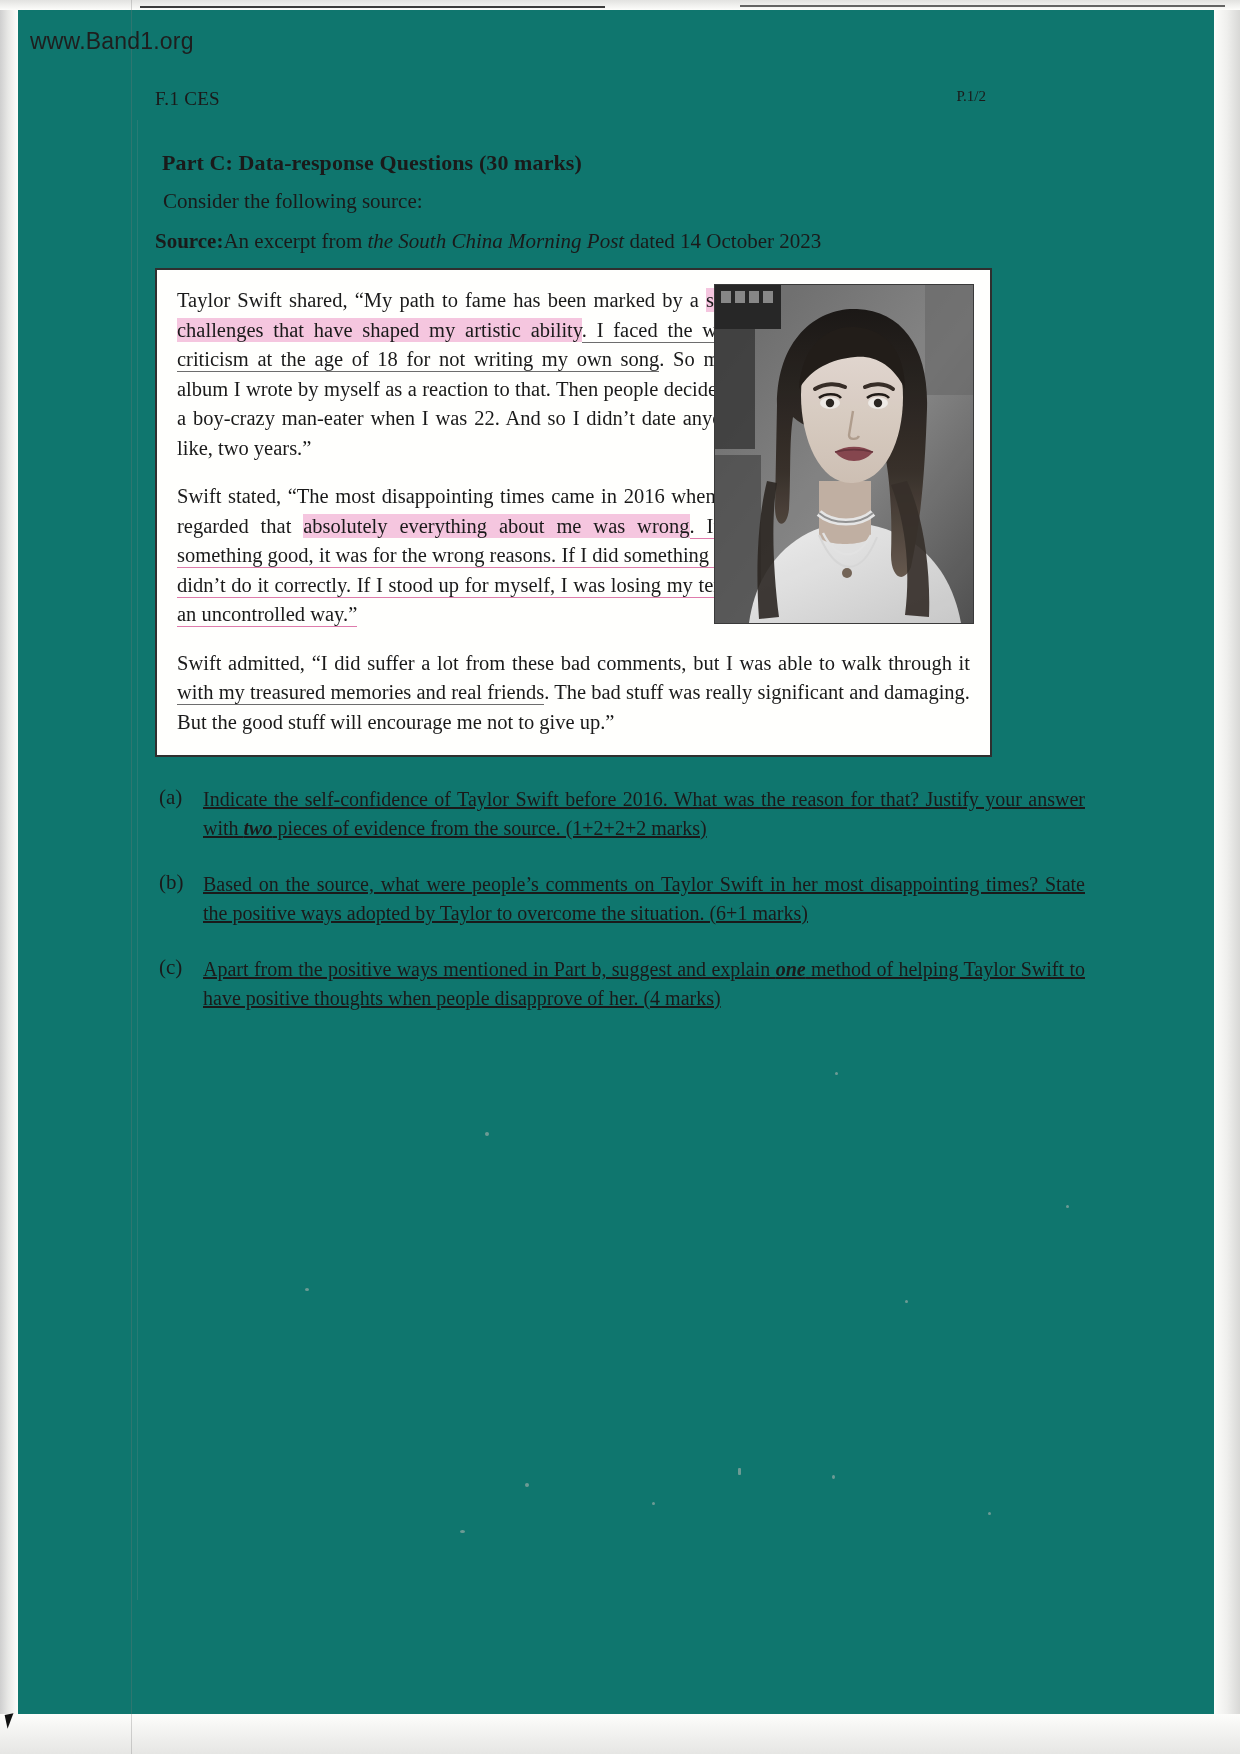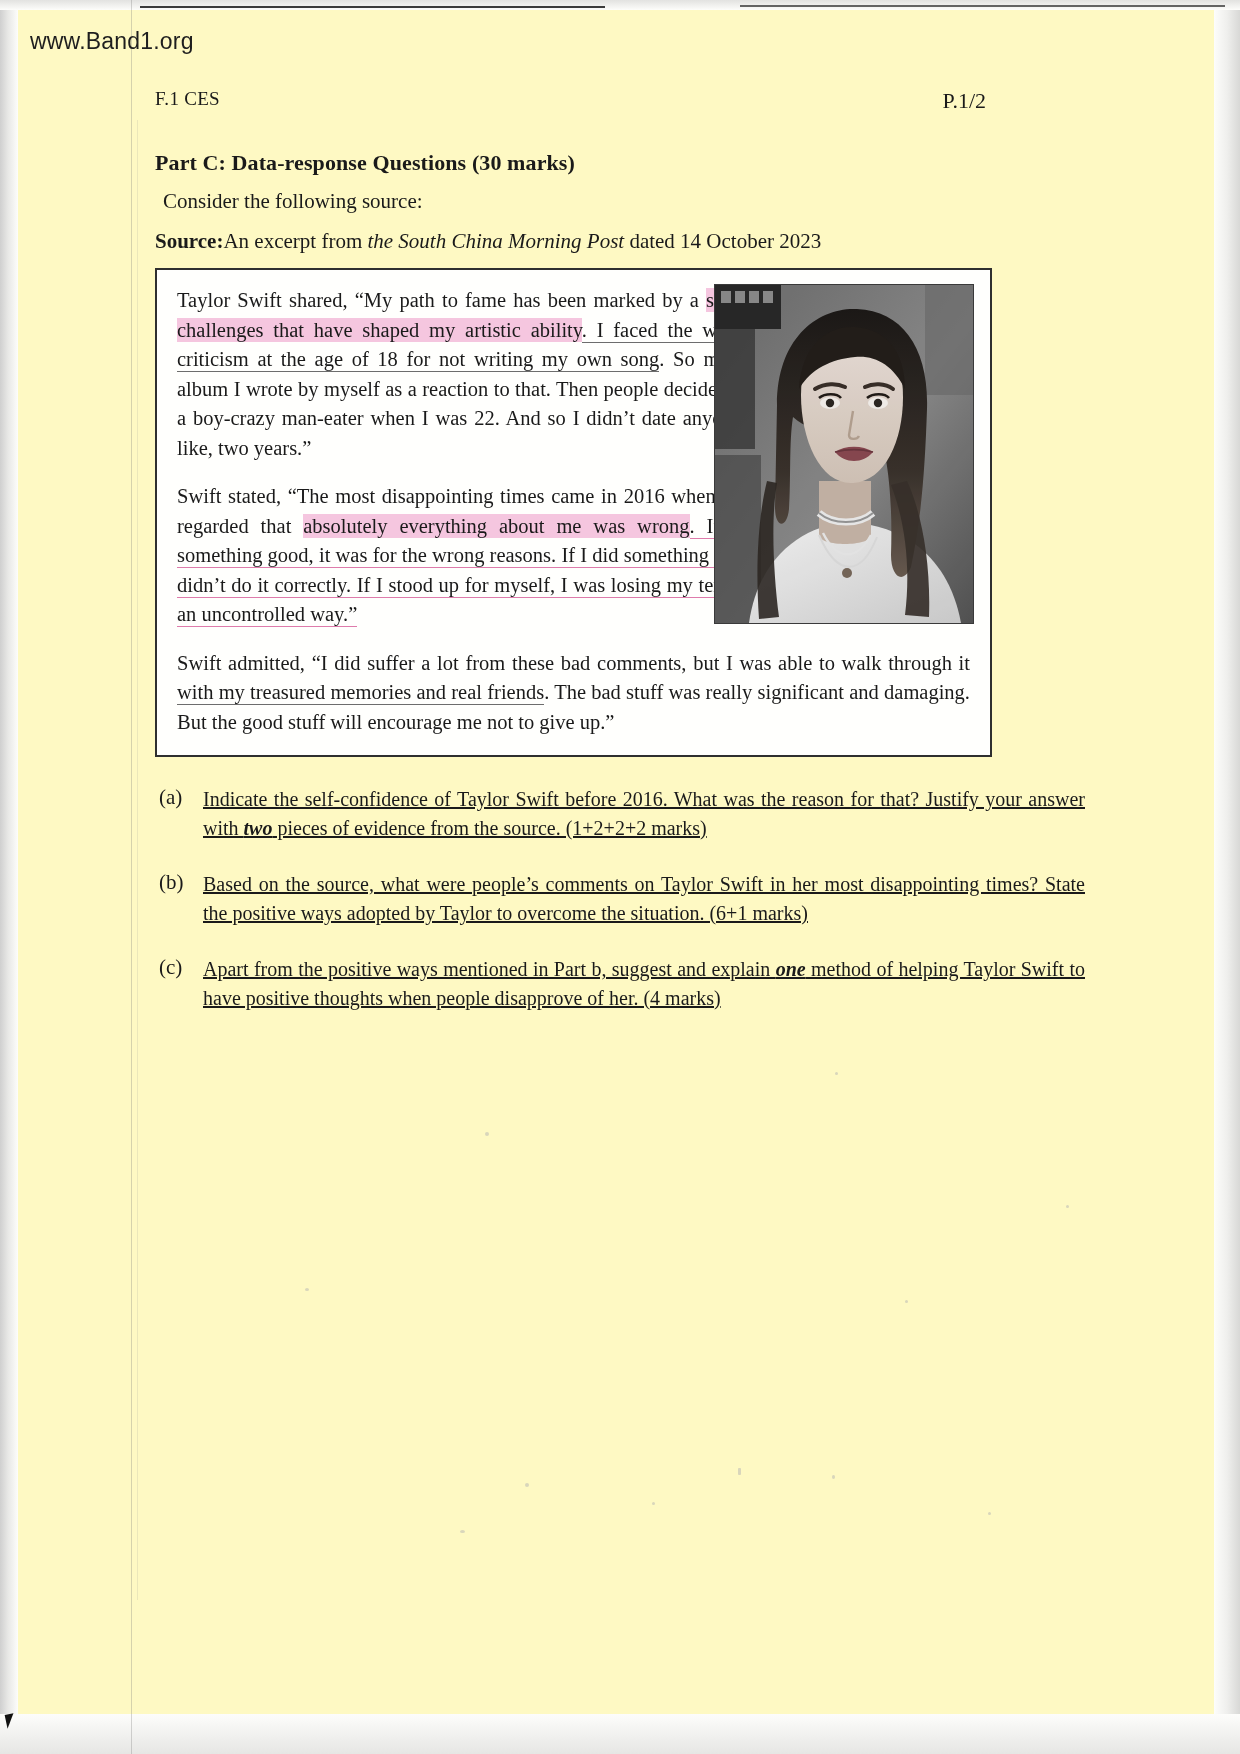--- a/index.html
+++ b/index.html
@@ -13,21 +13,21 @@
     position: relative;
     font-family: "Liberation Serif", serif;
     color: #1a1a1a;
     overflow: hidden;
   }
 
   
   .page {
     position: absolute;
     inset: 0;
-    background: #fef9c3;
+    background: #0f766e;
   }
   .scan-edge-left {
     position: absolute;
     left: 0; top: 0; bottom: 0;
     width: 18px;
     background: linear-gradient(to right, #cfcfcf 0%, #e8e8e6 45%, #fdfdfb 100%);
   }
   .scan-edge-right {
     position: absolute;
     right: 0; top: 0; bottom: 0;
@@ -95,34 +95,34 @@
     position: absolute;
     left: 155px;
     top: 88px;
     font-size: 19px;
     letter-spacing: .3px;
   }
   .hdr-right {
     position: absolute;
     right: 254px;
     top: 88px;
-    font-size: 22px;
+    font-size: 15px;
   }
 
   
   .content {
     position: absolute;
     left: 155px;
     top: 150px;
     width: 930px;
   }
   .part-title {
     font-size: 22px;
     font-weight: bold;
-    margin: 0 0 13px 0;
+    margin: 0 0 13px 7px;
     letter-spacing: .1px;
   }
   .question-title {
     font-size: 22px;
     font-weight: bold;
     margin: 0 0 14px 0;
   }
   .consider {
     font-size: 21px;
     margin: 0 0 15px 8px;

